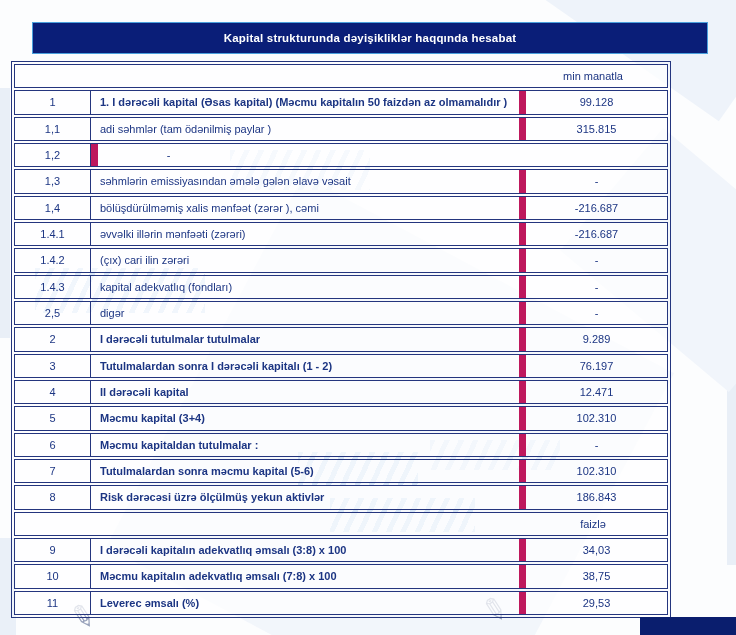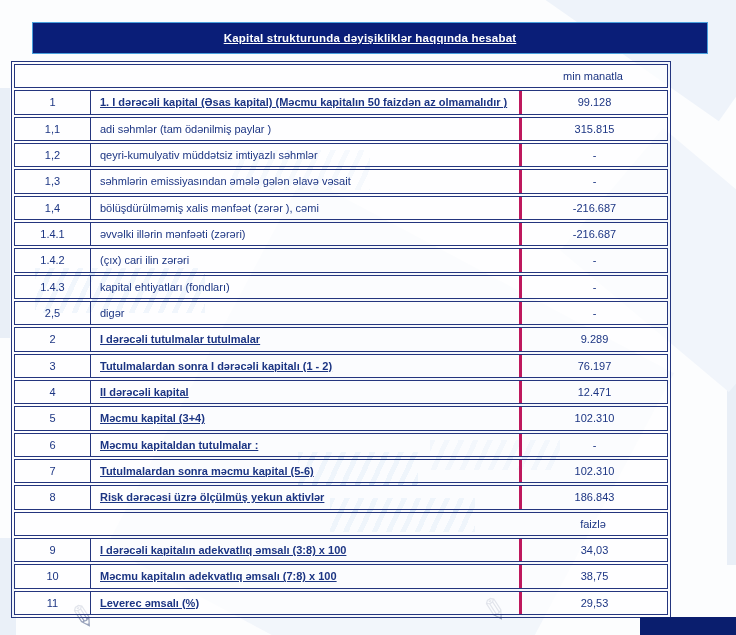--- a/index.html
+++ b/index.html
@@ -22,39 +22,39 @@
   .wm-s2{left:230px;top:150px;width:140px;height:40px;opacity:.6;}
   .wm-s3{left:298px;top:452px;width:120px;height:33px;}
   .wm-s4{left:330px;top:498px;width:145px;height:34px;}
   .wm-s5{left:430px;top:440px;width:130px;height:30px;opacity:.7;}
   
   .banner{
     position:absolute;left:32px;top:22px;width:676px;height:32px;z-index:3;
     background:#0a1e78;border:1px solid #4aa0dd;box-sizing:border-box;
     display:flex;align-items:center;justify-content:center;
   }
-  .banner span{color:#ffffff;font-weight:bold;font-size:11.5px;letter-spacing:.2px;text-decoration:underline;}
+  .banner span{color:#ffffff;font-weight:bold;font-size:11.5px;letter-spacing:.2px;}
   
   .tbl{
     position:absolute;left:11px;top:61px;width:660px;height:557px;z-index:2;
     border:1px solid #24357e;box-sizing:border-box;padding:2px;
     display:flex;flex-direction:column;gap:2px;background:rgba(255,255,255,.25);
   }
   .row{
     flex:1 1 0;border:1px solid #24357e;box-sizing:border-box;
     display:flex;align-items:stretch;background:rgba(255,255,255,.62);
     font-size:11px;min-height:0;
   }
   .cell{display:flex;align-items:center;box-sizing:border-box;min-width:0;}
   .c-num{width:76px;justify-content:center;border-right:1px solid #24357e;font-size:11px;}
   .c-label{flex:1;padding-left:9px;padding-right:4px;}
-  .c-val{width:148px;justify-content:center;border-left:3px solid #be185d;}
+  .c-val{width:148px;justify-content:center;border-left:7px solid #be185d;}
   .row.unit .c-spacer{flex:1;}
   .row.unit .c-unit{width:148px;justify-content:center;}
-  .b .c-label{font-weight:bold;text-decoration:underline;}
+  .b .c-label{font-weight:bold;}
   
   .pen{position:absolute;z-index:1;color:#98a2bb;font-size:30px;transform:rotate(12deg);line-height:1;}
   .pen1{left:70px;top:602px;}
   .pen2{left:482px;top:595px;}
   .bottom-bar{position:absolute;left:640px;top:617px;width:96px;height:18px;background:#0a1e6e;z-index:3;}
 </style>
 </head>
 <body>
 
 <div class="wm wm-band-left"></div>
@@ -85,21 +85,20 @@
     <div class="cell c-label">1. I dərəcəli kapital (Əsas kapital) (Məcmu kapitalın 50 faizdən  az olmamalıdır )</div>
     <div class="cell c-val">99.128</div>
   </div>
   <div class="row">
     <div class="cell c-num">1,1</div>
     <div class="cell c-label">adi səhmlər (tam ödənilmiş paylar )</div>
     <div class="cell c-val">315.815</div>
   </div>
   <div class="row">
     <div class="cell c-num">1,2</div>
-    <div class="cell c-label">qeyri-kumulyativ müddətsiz imtiyazlı səhmlər</div>
     <div class="cell c-val">-</div>
   </div>
   <div class="row">
     <div class="cell c-num">1,3</div>
     <div class="cell c-label">səhmlərin emissiyasından əmələ gələn  əlavə vəsait</div>
     <div class="cell c-val">-</div>
   </div>
   <div class="row">
     <div class="cell c-num">1,4</div>
     <div class="cell c-label">bölüşdürülməmiş xalis mənfəət (zərər ), cəmi</div>
@@ -110,21 +109,21 @@
     <div class="cell c-label">əvvəlki illərin mənfəəti (zərəri)</div>
     <div class="cell c-val">-216.687</div>
   </div>
   <div class="row">
     <div class="cell c-num">1.4.2</div>
     <div class="cell c-label">(çıx) cari ilin zərəri</div>
     <div class="cell c-val">-</div>
   </div>
   <div class="row">
     <div class="cell c-num">1.4.3</div>
-    <div class="cell c-label">kapital ehtiyatları (fondları)</div>
+    <div class="cell c-label">kapital adekvatlıq (fondları)</div>
     <div class="cell c-val">-</div>
   </div>
   <div class="row">
     <div class="cell c-num">2,5</div>
     <div class="cell c-label">digər</div>
     <div class="cell c-val">-</div>
   </div>
   <div class="row b">
     <div class="cell c-num">2</div>
     <div class="cell c-label">I dərəcəli tutulmalar  tutulmalar</div>

